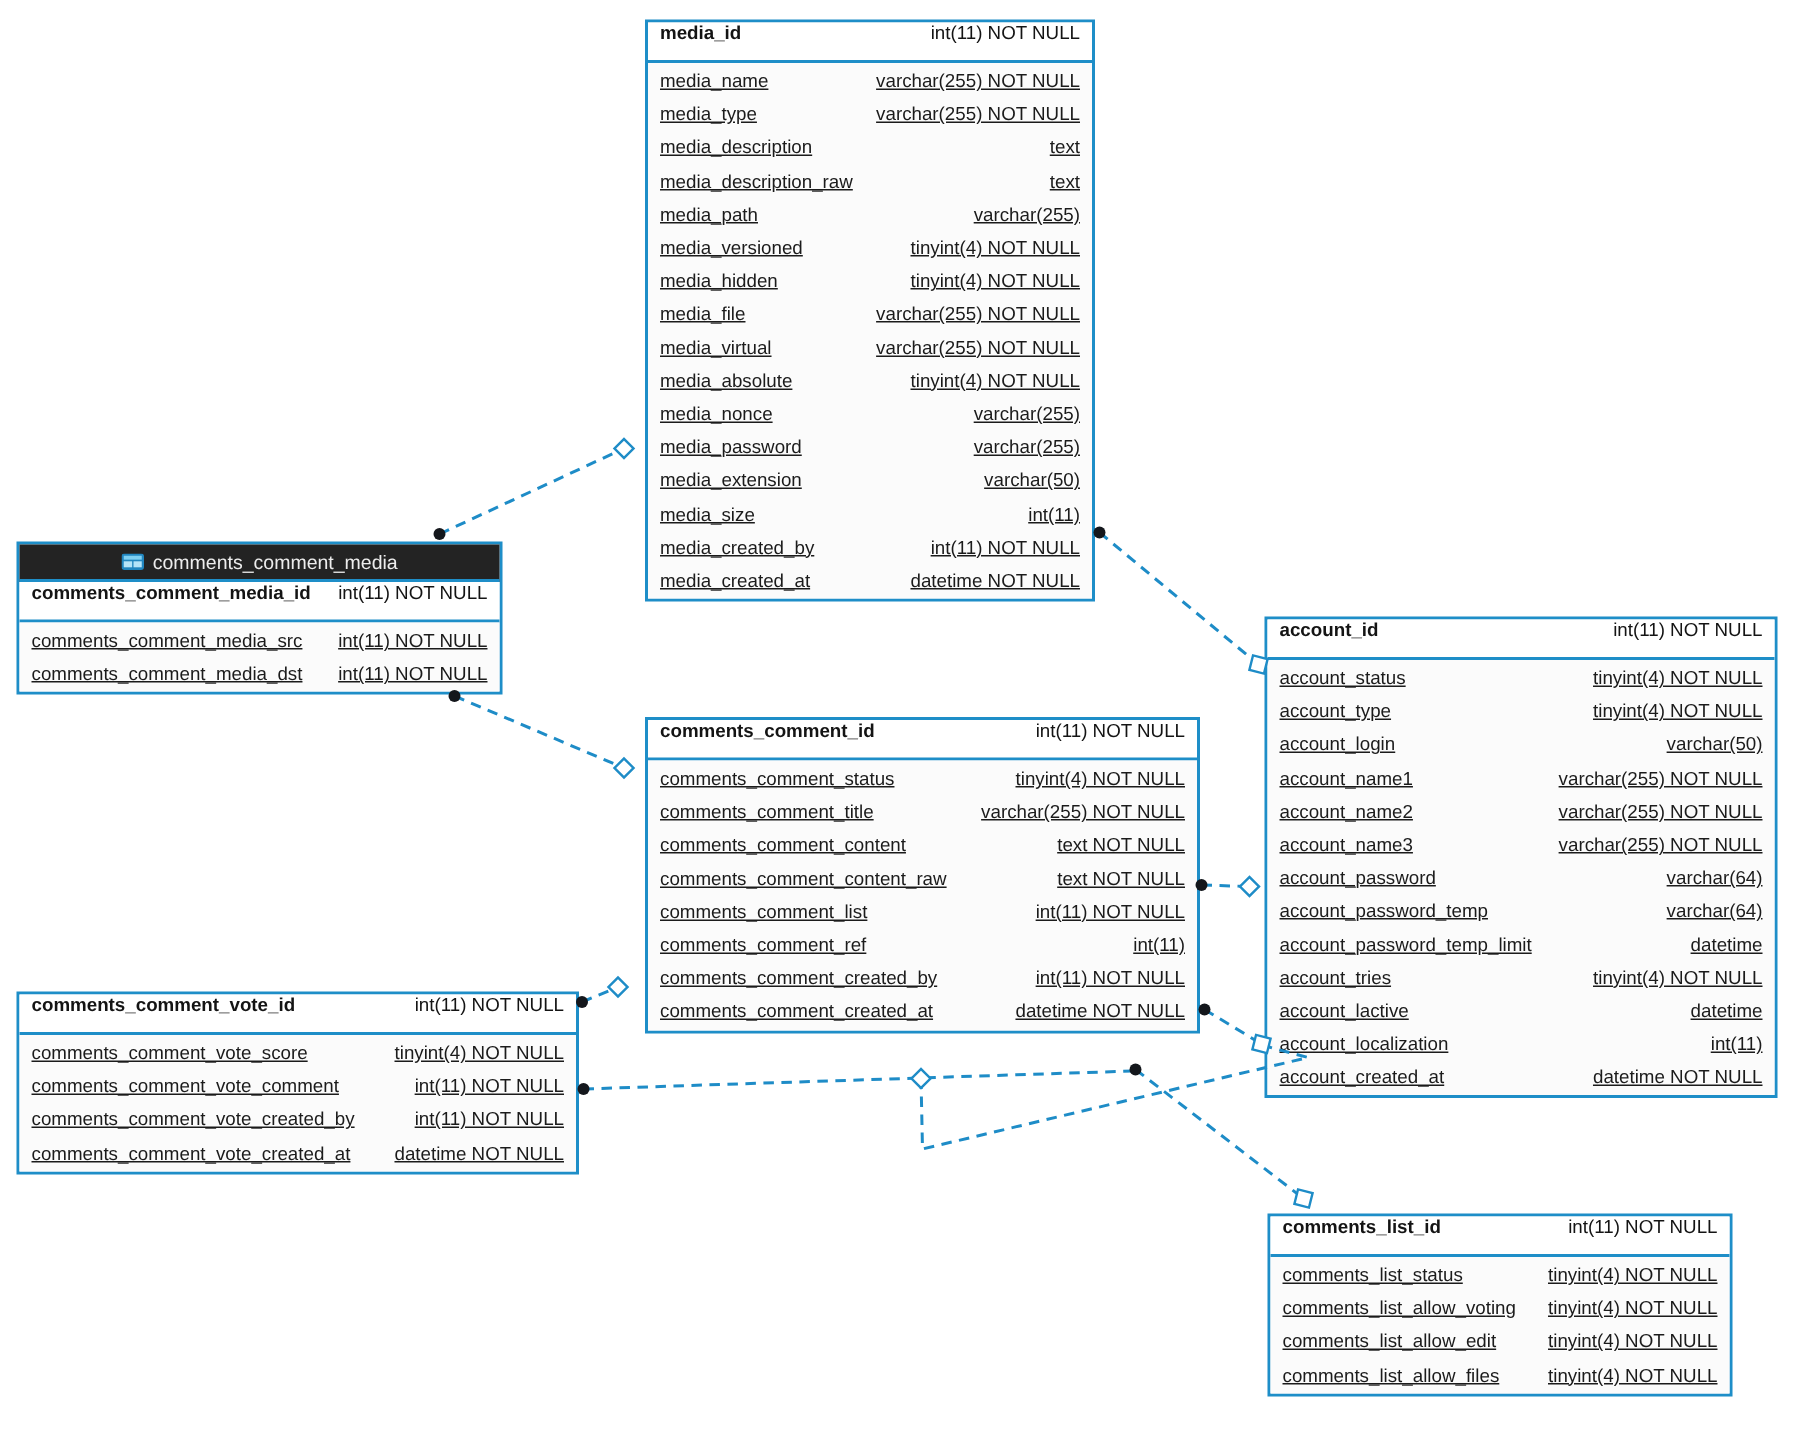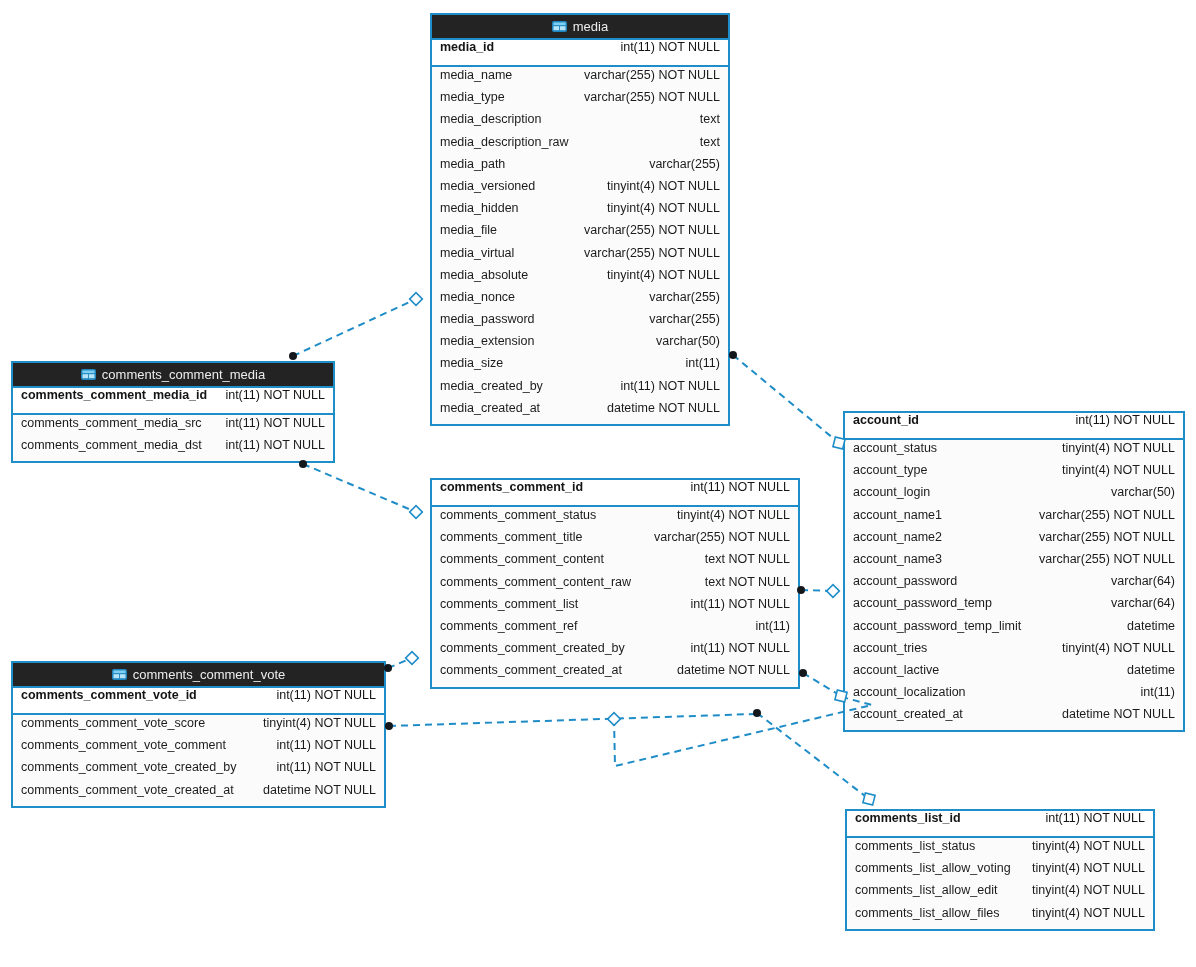--- a/index.html
+++ b/index.html
@@ -29,42 +29,33 @@
     height:25px;
     display:flex;align-items:flex-start;justify-content:space-between;
     padding:0 8px;
     border-bottom:2px solid #1e8ec8;
     font-size:12.5px;color:#141414;
   }
   .pk-row .fname{font-weight:bold;}
   .rows{background:#fbfbfb;padding:1px 0;}
   .f-row{
     height:22.2px;
-    display:flex;align-items:flex-start;justify-content:space-between;
+    display:flex;align-items:center;justify-content:space-between;
     padding:0 8px;
-    font-size:12.5px;color:#1b1b1b;white-space:nowrap;
+    font-size:12.5px;color:#1b1b1b;white-space:nowrap;text-decoration:underline;
   }
   .fname{margin-right:10px;}
   .ftype{text-align:right;}
   #wires{position:absolute;inset:0;z-index:5;pointer-events:none;}
 </style>
 </head>
 <body>
 
 <div class="canvas">
     <div class="db-table" style="left: 430px; top: 13px; width: 300px;">
-      <div class="tbl-header">
-        <svg width="15" height="11" viewBox="0 0 15 11">
-          <rect x="0" y="0" width="15" height="11" rx="2" fill="#2186bf"></rect>
-          <rect x="1.5" y="1.5" width="12" height="2.6" fill="#7fd0f2"></rect>
-          <rect x="1.5" y="5.2" width="5.6" height="4" fill="#b5e4f8"></rect>
-          <rect x="8" y="5.2" width="5.5" height="4" fill="#b5e4f8"></rect>
-        </svg>
-        <span class="tbl-title">media</span>
-      </div>
       <div class="pk-row">
         <span class="fname">media_id</span>
         <span class="ftype">int(11) NOT NULL</span>
       </div>
       <div class="rows">
         <div class="f-row">
           <span class="fname">media_name</span>
           <span class="ftype">varchar(255) NOT NULL</span>
         </div>
         <div class="f-row">
@@ -188,29 +179,20 @@
           <span class="fname">comments_comment_created_by</span>
           <span class="ftype">int(11) NOT NULL</span>
         </div>
         <div class="f-row">
           <span class="fname">comments_comment_created_at</span>
           <span class="ftype">datetime NOT NULL</span>
         </div>
       </div>
     </div>
     <div class="db-table" style="left: 11px; top: 661px; width: 375px;">
-      <div class="tbl-header">
-        <svg width="15" height="11" viewBox="0 0 15 11">
-          <rect x="0" y="0" width="15" height="11" rx="2" fill="#2186bf"></rect>
-          <rect x="1.5" y="1.5" width="12" height="2.6" fill="#7fd0f2"></rect>
-          <rect x="1.5" y="5.2" width="5.6" height="4" fill="#b5e4f8"></rect>
-          <rect x="8" y="5.2" width="5.5" height="4" fill="#b5e4f8"></rect>
-        </svg>
-        <span class="tbl-title">comments_comment_vote</span>
-      </div>
       <div class="pk-row">
         <span class="fname">comments_comment_vote_id</span>
         <span class="ftype">int(11) NOT NULL</span>
       </div>
       <div class="rows">
         <div class="f-row">
           <span class="fname">comments_comment_vote_score</span>
           <span class="ftype">tinyint(4) NOT NULL</span>
         </div>
         <div class="f-row">

